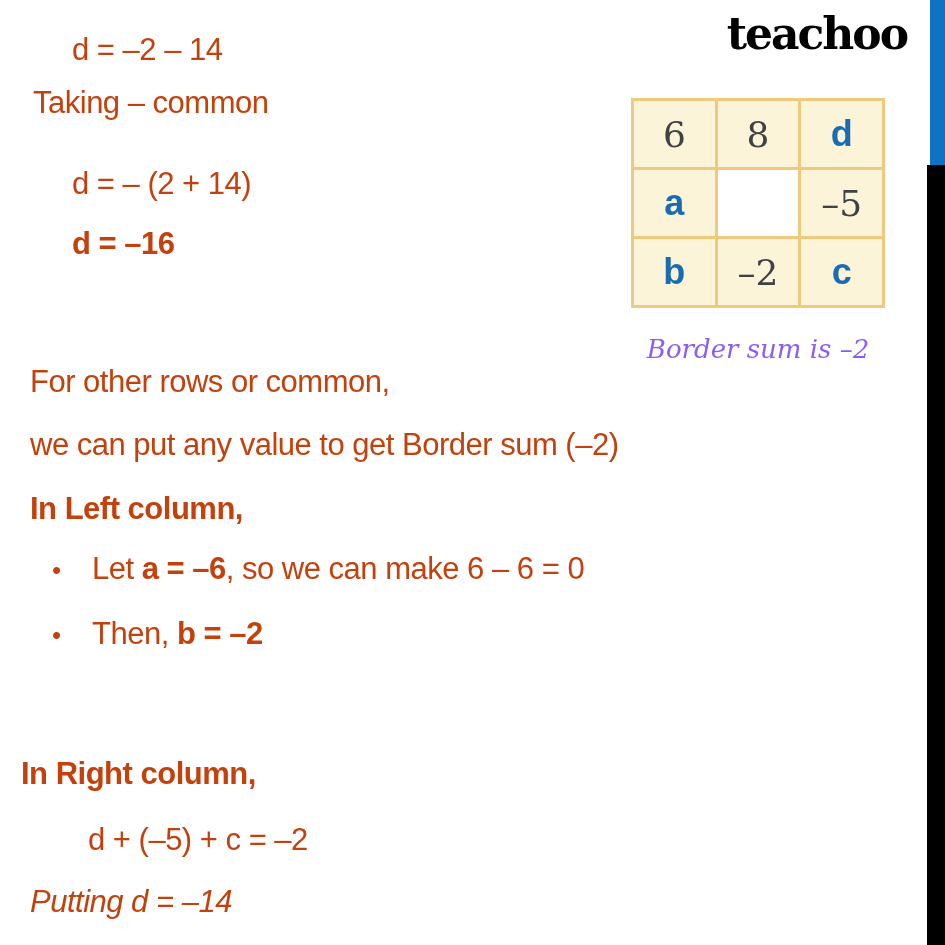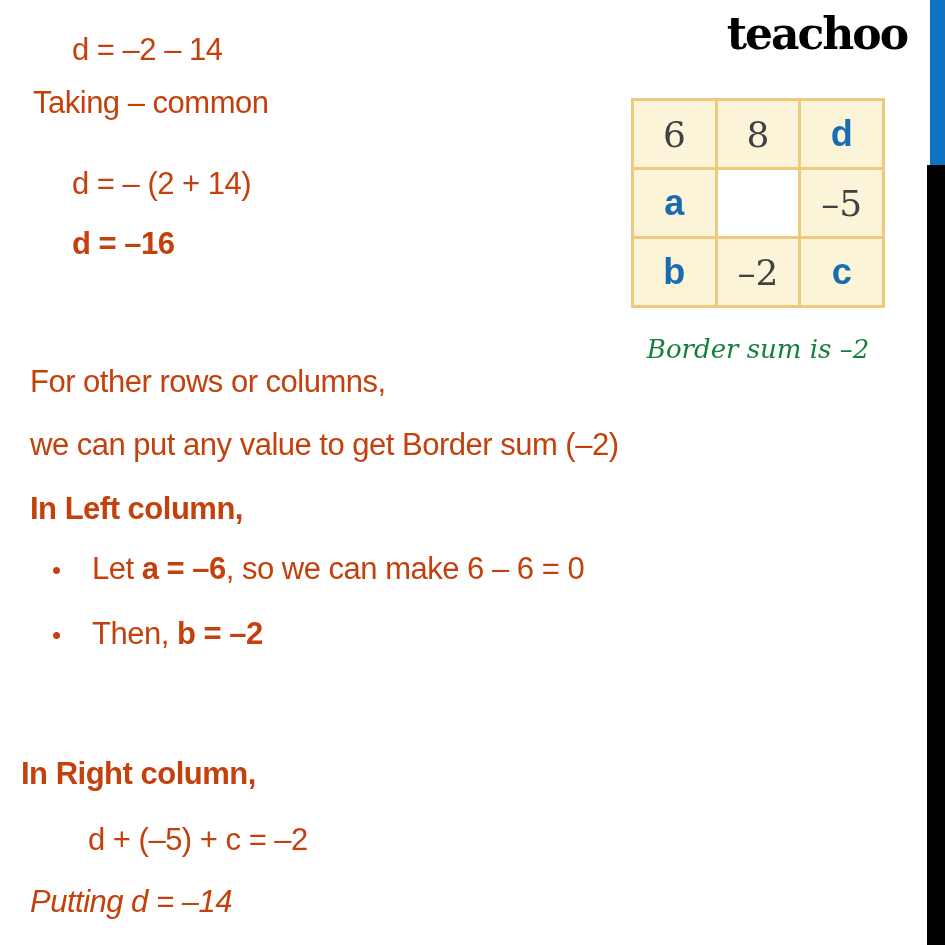--- a/index.html
+++ b/index.html
@@ -30,21 +30,21 @@
   }
   .cell.empty{background:#ffffff;}
   .cell .num{
     font-family:"DejaVu Serif",serif;font-size:36px;color:#3f4142;
   }
   .cell .var{
     font-family:"Liberation Sans",sans-serif;font-weight:bold;font-size:36px;color:#1a6cb2;
   }
   .grid-caption{
     position:absolute;left:631px;top:334px;width:254px;text-align:center;
-    font-family:"DejaVu Serif",serif;font-style:italic;font-size:26px;color:#15803d;
+    font-family:"DejaVu Serif",serif;font-style:italic;font-size:26px;color:#8b5cf6;
     white-space:nowrap;
   }
   
   .logo{
     position:absolute;top:8px;right:38px;
     font-family:"DejaVu Serif",serif;font-weight:bold;
     font-size:44px;letter-spacing:-2px;color:#000000;
   }
   
   .bar-blue{position:absolute;right:0;top:0;width:15px;height:165px;}
@@ -56,21 +56,21 @@
 <div class="logo">teachoo</div>
 
 <div class="bar-blue" style="background-color: rgb(13, 115, 194);"></div>
 <div class="bar-black" style="background-color: rgb(0, 0, 0);"></div>
 
 <div class="line" style="top:33px;left:72px"><span>d = –2 – 14</span></div>
 <div class="line" style="top:86px;left:33px"><span>Taking – common</span></div>
 <div class="line" style="top:167px;left:72px"><span>d = – (2 + 14)</span></div>
 <div class="line bold" style="top:227px;left:72px"><span>d = –16</span></div>
 
-<div class="line" style="top:365px;left:30px"><span>For other rows or columns,</span></div>
+<div class="line" style="top:365px;left:30px"><span>For other rows or common,</span></div>
 <div class="line" style="top:428px;left:30px"><span>we can put any value to get Border sum (–2)</span></div>
 <div class="line bold" style="top:492px;left:30px"><span>In Left column,</span></div>
 
 <div class="line" style="top:552px;left:92px">
   <span class="bullet-dot">•</span><span>Let </span><span class="b">a = –6</span><span>, so we can make 6 – 6 = 0</span>
 </div>
 
 <div class="line" style="top:617px;left:92px">
   <span class="bullet-dot">•</span><span>Then, </span><span class="b">b = –2</span>
 </div>

